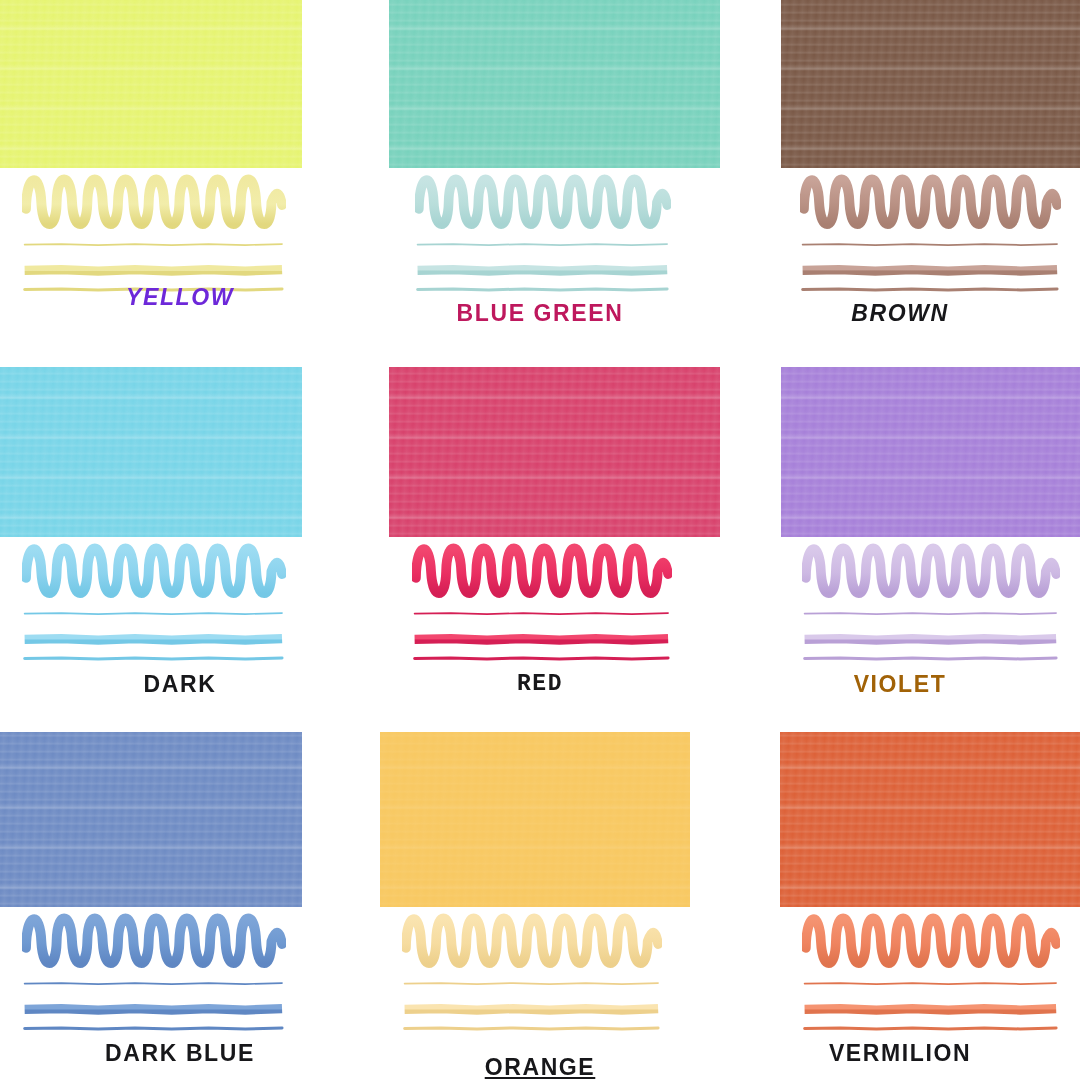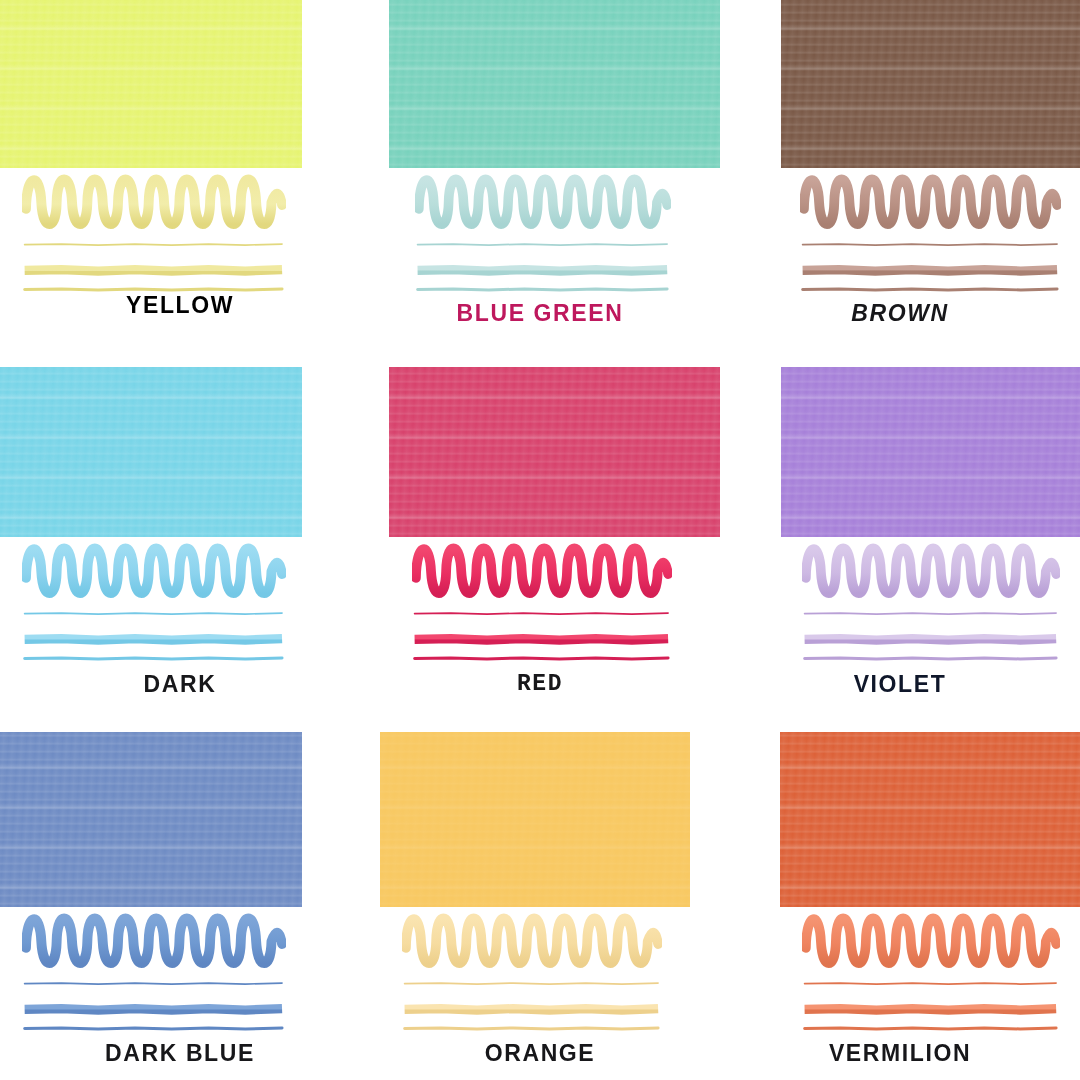--- a/index.html
+++ b/index.html
@@ -111,21 +111,21 @@
         <stop offset="55%" stop-color="#f2edaa"></stop>
         <stop offset="100%" stop-color="#e2d87f"></stop>
       </linearGradient>
     </defs>
     <path d="M 6 62 C 6.93 6, 27.39 6, 29.25 52 C 31.575 96, 51.57 96, 52.5 52 C 53.43 6, 73.89 6, 75.75 52 C 78.075 96, 98.07 96, 99 52 C 99.93 6, 120.39 6, 122.25 52 C 124.575 96, 144.57 96, 145.5 52 C 146.43 6, 166.89 6, 168.75 52 C 171.075 96, 191.07 96, 192 52 C 192.93 6, 213.39 6, 215.25 52 C 217.575 96, 237.57 96, 238.5 52 C 239.43 6, 259.89 6, 261.75 52 C 264.075 96, 284.07 96, 285 52 C 285.93 6, 306.39 6, 308.25 52 C 310.575 96, 330.57 96, 331.5 52 C 332.43 6, 352.89 6, 354.75 52 C 357.075 96, 377.07 96, 378 52 C 386 30, 391 40, 394 56" fill="none" stroke="url(#lg0)" stroke-width="15" stroke-linecap="round" stroke-linejoin="round"></path>
     <path d="M 4 116 L 59.7 115.3 L 115.4 116.7 L 171.1 115.3 L 226.9 116.7 L 282.6 115.3 L 338.3 116.7 L 394.0 115.3 " fill="none" stroke="#e2d87f" stroke-width="2.6" stroke-linecap="round"></path>
     <path d="M 4 155 L 59.7 153.9 L 115.4 156.1 L 171.1 153.9 L 226.9 156.1 L 282.6 153.9 L 338.3 156.1 L 394.0 153.9 " fill="none" stroke="url(#lg0)" stroke-width="14" stroke-linecap="butt"></path>
     <path d="M 4 184 L 59.7 183.2 L 115.4 184.8 L 171.1 183.2 L 226.9 184.8 L 282.6 183.2 L 338.3 184.8 L 394.0 183.2 " fill="none" stroke="#e2d87f" stroke-width="4.5" stroke-linecap="round"></path>
   </svg>
       </div>
-      <div class="label" style="top: 292px; color: #000000;">YELLOW</div>
+      <div class="label" style="top: 284px; color: #6d28d9; font-style: italic;">YELLOW</div>
     </div>
     <div class="cell r1">
       <div class="swatch" style="left: 29px; width: 331px;">
         <div class="swatch-fill" style="background: rgb(121, 210, 189);"></div>
         <div class="grain"></div>
       </div>
       <div class="marks" style="left: 55px; width: 256px; top: 168px; height: 132px;">
   <svg viewBox="0 0 400 200" preserveAspectRatio="none">
     <defs>
       <linearGradient id="lg1" x1="0" y1="0" x2="0" y2="1">
@@ -221,21 +221,21 @@
         <stop offset="55%" stop-color="#cdb9e3"></stop>
         <stop offset="100%" stop-color="#b9a0d6"></stop>
       </linearGradient>
     </defs>
     <path d="M 6 62 C 6.93 6, 27.39 6, 29.25 52 C 31.575 96, 51.57 96, 52.5 52 C 53.43 6, 73.89 6, 75.75 52 C 78.075 96, 98.07 96, 99 52 C 99.93 6, 120.39 6, 122.25 52 C 124.575 96, 144.57 96, 145.5 52 C 146.43 6, 166.89 6, 168.75 52 C 171.075 96, 191.07 96, 192 52 C 192.93 6, 213.39 6, 215.25 52 C 217.575 96, 237.57 96, 238.5 52 C 239.43 6, 259.89 6, 261.75 52 C 264.075 96, 284.07 96, 285 52 C 285.93 6, 306.39 6, 308.25 52 C 310.575 96, 330.57 96, 331.5 52 C 332.43 6, 352.89 6, 354.75 52 C 357.075 96, 377.07 96, 378 52 C 386 30, 391 40, 394 56" fill="none" stroke="url(#lg5)" stroke-width="15" stroke-linecap="round" stroke-linejoin="round"></path>
     <path d="M 4 116 L 59.7 115.3 L 115.4 116.7 L 171.1 115.3 L 226.9 116.7 L 282.6 115.3 L 338.3 116.7 L 394.0 115.3 " fill="none" stroke="#b9a0d6" stroke-width="2.6" stroke-linecap="round"></path>
     <path d="M 4 155 L 59.7 153.9 L 115.4 156.1 L 171.1 153.9 L 226.9 156.1 L 282.6 153.9 L 338.3 156.1 L 394.0 153.9 " fill="none" stroke="url(#lg5)" stroke-width="14" stroke-linecap="butt"></path>
     <path d="M 4 184 L 59.7 183.2 L 115.4 184.8 L 171.1 183.2 L 226.9 184.8 L 282.6 183.2 L 338.3 184.8 L 394.0 183.2 " fill="none" stroke="#b9a0d6" stroke-width="4.5" stroke-linecap="round"></path>
   </svg>
       </div>
-      <div class="label" style="top: 316px; color: #0f172a;">VIOLET</div>
+      <div class="label" style="top: 316px; color: #a16207;">VIOLET</div>
     </div>
     <div class="cell r3">
       <div class="swatch" style="left: 0px; width: 302px;">
         <div class="swatch-fill" style="background: rgb(111, 140, 196);"></div>
         <div class="grain"></div>
       </div>
       <div class="marks" style="left: 22px; width: 264px; top: 197px; height: 132px;">
   <svg viewBox="0 0 400 200" preserveAspectRatio="none">
     <defs>
       <linearGradient id="lg6" x1="0" y1="0" x2="0" y2="1">
@@ -265,21 +265,21 @@
         <stop offset="55%" stop-color="#f6dca0"></stop>
         <stop offset="100%" stop-color="#edd08c"></stop>
       </linearGradient>
     </defs>
     <path d="M 6 62 C 6.93 6, 27.39 6, 29.25 52 C 31.575 96, 51.57 96, 52.5 52 C 53.43 6, 73.89 6, 75.75 52 C 78.075 96, 98.07 96, 99 52 C 99.93 6, 120.39 6, 122.25 52 C 124.575 96, 144.57 96, 145.5 52 C 146.43 6, 166.89 6, 168.75 52 C 171.075 96, 191.07 96, 192 52 C 192.93 6, 213.39 6, 215.25 52 C 217.575 96, 237.57 96, 238.5 52 C 239.43 6, 259.89 6, 261.75 52 C 264.075 96, 284.07 96, 285 52 C 285.93 6, 306.39 6, 308.25 52 C 310.575 96, 330.57 96, 331.5 52 C 332.43 6, 352.89 6, 354.75 52 C 357.075 96, 377.07 96, 378 52 C 386 30, 391 40, 394 56" fill="none" stroke="url(#lg7)" stroke-width="15" stroke-linecap="round" stroke-linejoin="round"></path>
     <path d="M 4 116 L 59.7 115.3 L 115.4 116.7 L 171.1 115.3 L 226.9 116.7 L 282.6 115.3 L 338.3 116.7 L 394.0 115.3 " fill="none" stroke="#edd08c" stroke-width="2.6" stroke-linecap="round"></path>
     <path d="M 4 155 L 59.7 153.9 L 115.4 156.1 L 171.1 153.9 L 226.9 156.1 L 282.6 153.9 L 338.3 156.1 L 394.0 153.9 " fill="none" stroke="url(#lg7)" stroke-width="14" stroke-linecap="butt"></path>
     <path d="M 4 184 L 59.7 183.2 L 115.4 184.8 L 171.1 183.2 L 226.9 184.8 L 282.6 183.2 L 338.3 184.8 L 394.0 183.2 " fill="none" stroke="#edd08c" stroke-width="4.5" stroke-linecap="round"></path>
   </svg>
       </div>
-      <div class="label" style="top: 330px; color: rgb(23, 23, 26);">ORANGE</div>
+      <div class="label" style="top: 344px; color: rgb(23, 23, 26); text-decoration: underline;">ORANGE</div>
     </div>
     <div class="cell r3">
       <div class="swatch" style="left: 60px; width: 300px;">
         <div class="swatch-fill" style="background: rgb(221, 98, 57);"></div>
         <div class="grain"></div>
       </div>
       <div class="marks" style="left: 82px; width: 258px; top: 197px; height: 132px;">
   <svg viewBox="0 0 400 200" preserveAspectRatio="none">
     <defs>
       <linearGradient id="lg8" x1="0" y1="0" x2="0" y2="1">

